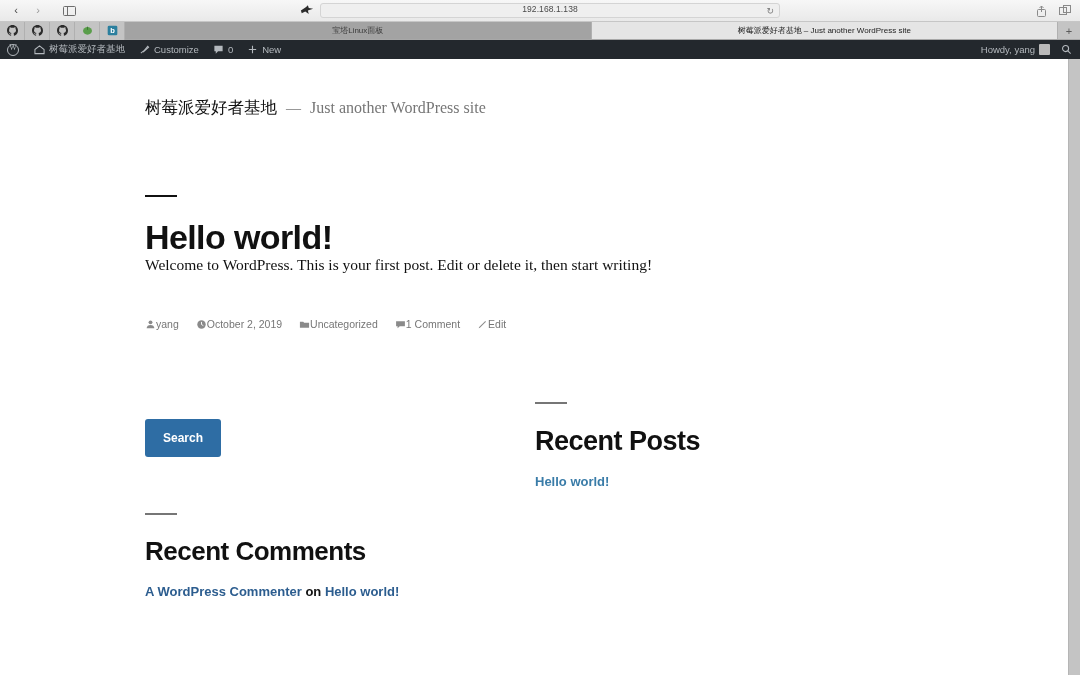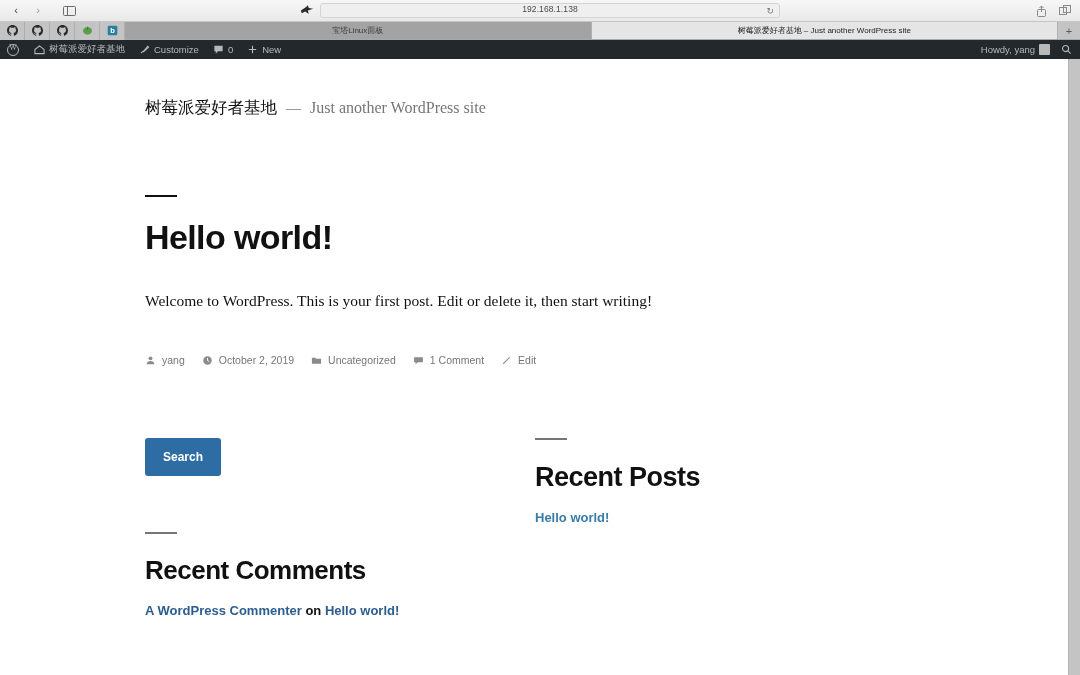--- a/index.html
+++ b/index.html
@@ -181,28 +181,28 @@
   .sep-rule {
     width: 32px; height: 2px; background: #111; margin-bottom: 22px;
   }
   .sep-rule.light { background: #767676; height: 1.5px; }
   .entry-title {
     font-size: 34px; font-weight: 700; color: #111;
     letter-spacing: -0.6px; line-height: 1.1;
   }
   .entry-text {
     font-family: "Liberation Serif", serif;
-    font-size: 15.5px; color: #111; margin-top: 36px;
+    font-size: 15.5px; color: #111; 
   }
   .entry-meta {
     margin-top: 44px;
     display: flex; align-items: center; gap: 17px;
     font-size: 10.5px; color: #767676;
   }
-  .meta-item { display: flex; align-items: center; gap: 6px; text-align: right; }
+  .meta-item { display: flex; align-items: center; gap: 0; text-align: right; }
   .meta-item svg { display: block; }
 
   
   .widgets {
     margin-top: 72px;
     padding-left: 145px;
     display: flex;
     gap: 0;
   }
   .wcol { width: 390px; }
@@ -215,20 +215,21 @@
   .widget-title.sm { font-size: 26px; }
   .srch-input {
     width: 120px; height: 34px;
     border: 1px solid #bdbdbd;
     background: #fff;
     font-family: "Liberation Serif", serif;
     font-size: 13px; color: #9a9a9a;
     padding: 0 9px;
   }
   .srch-btn {
+    margin-top: 17px;
     background: #2e6da4;
     color: #fff; border: none;
     font-size: 12px; font-weight: 700;
     padding: 12px 18px;
     border-radius: 3px;
     cursor: pointer;
     font-family: "Liberation Sans", sans-serif;
   }
   .wlink {
     display: block; margin-top: 17px;

